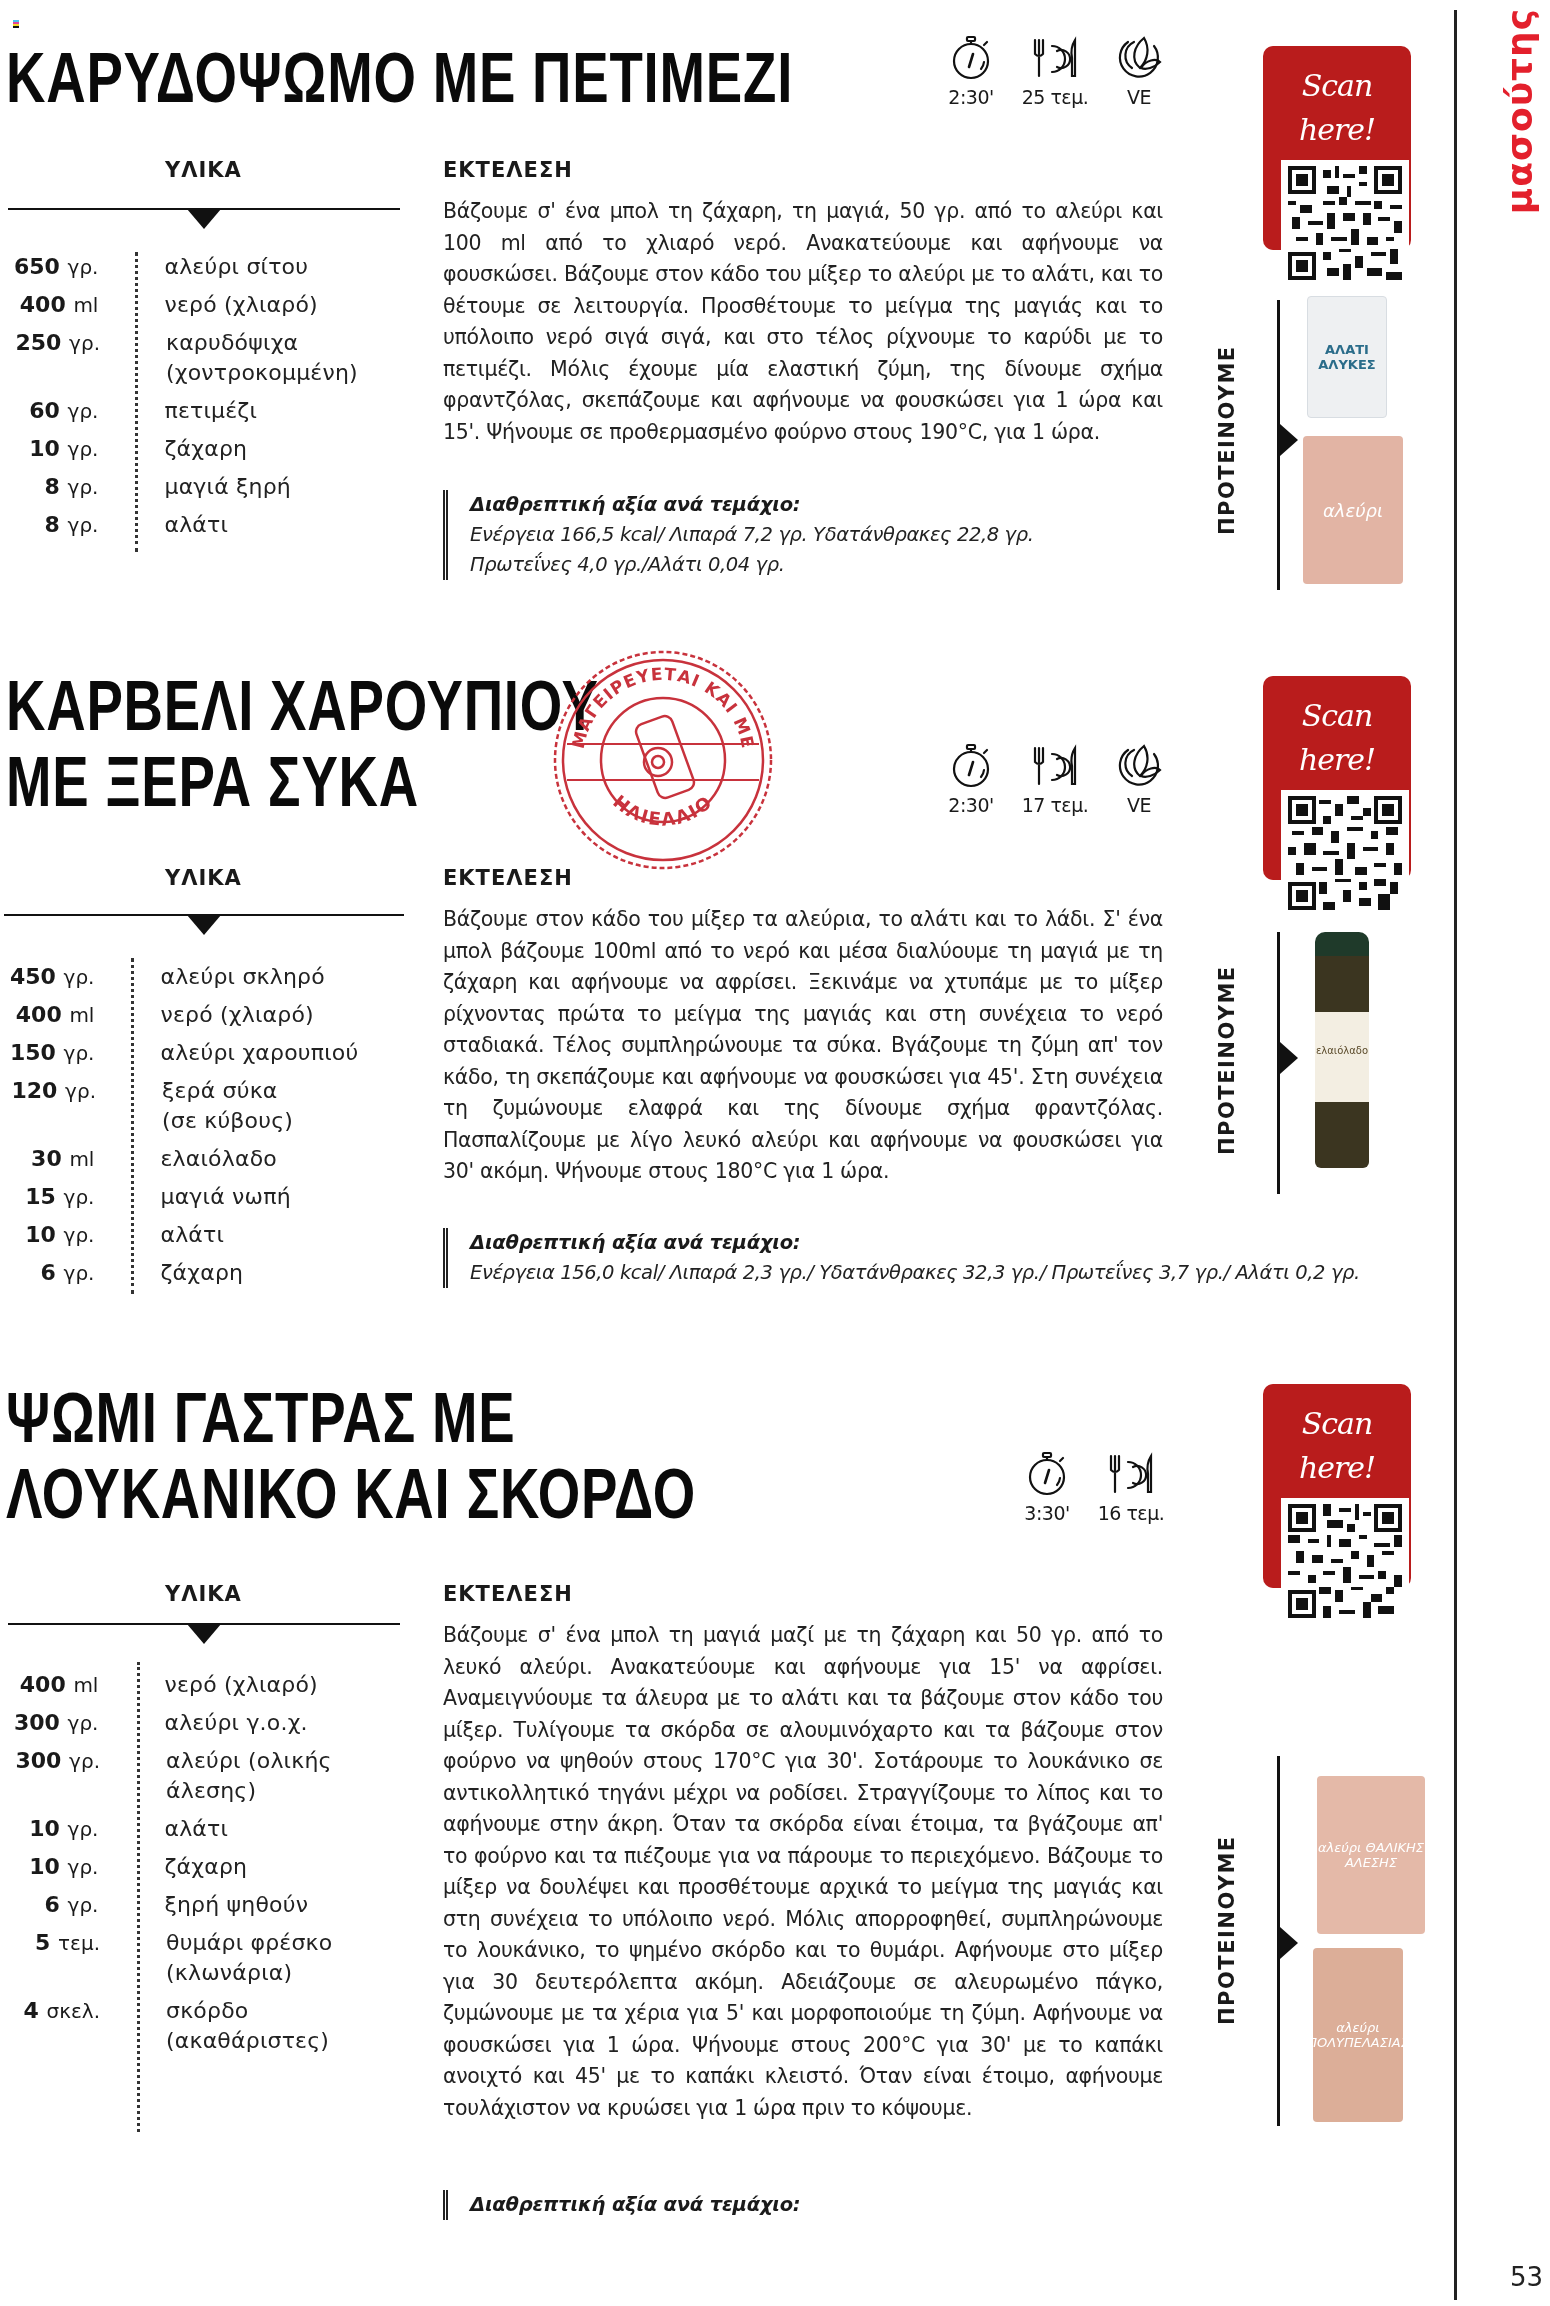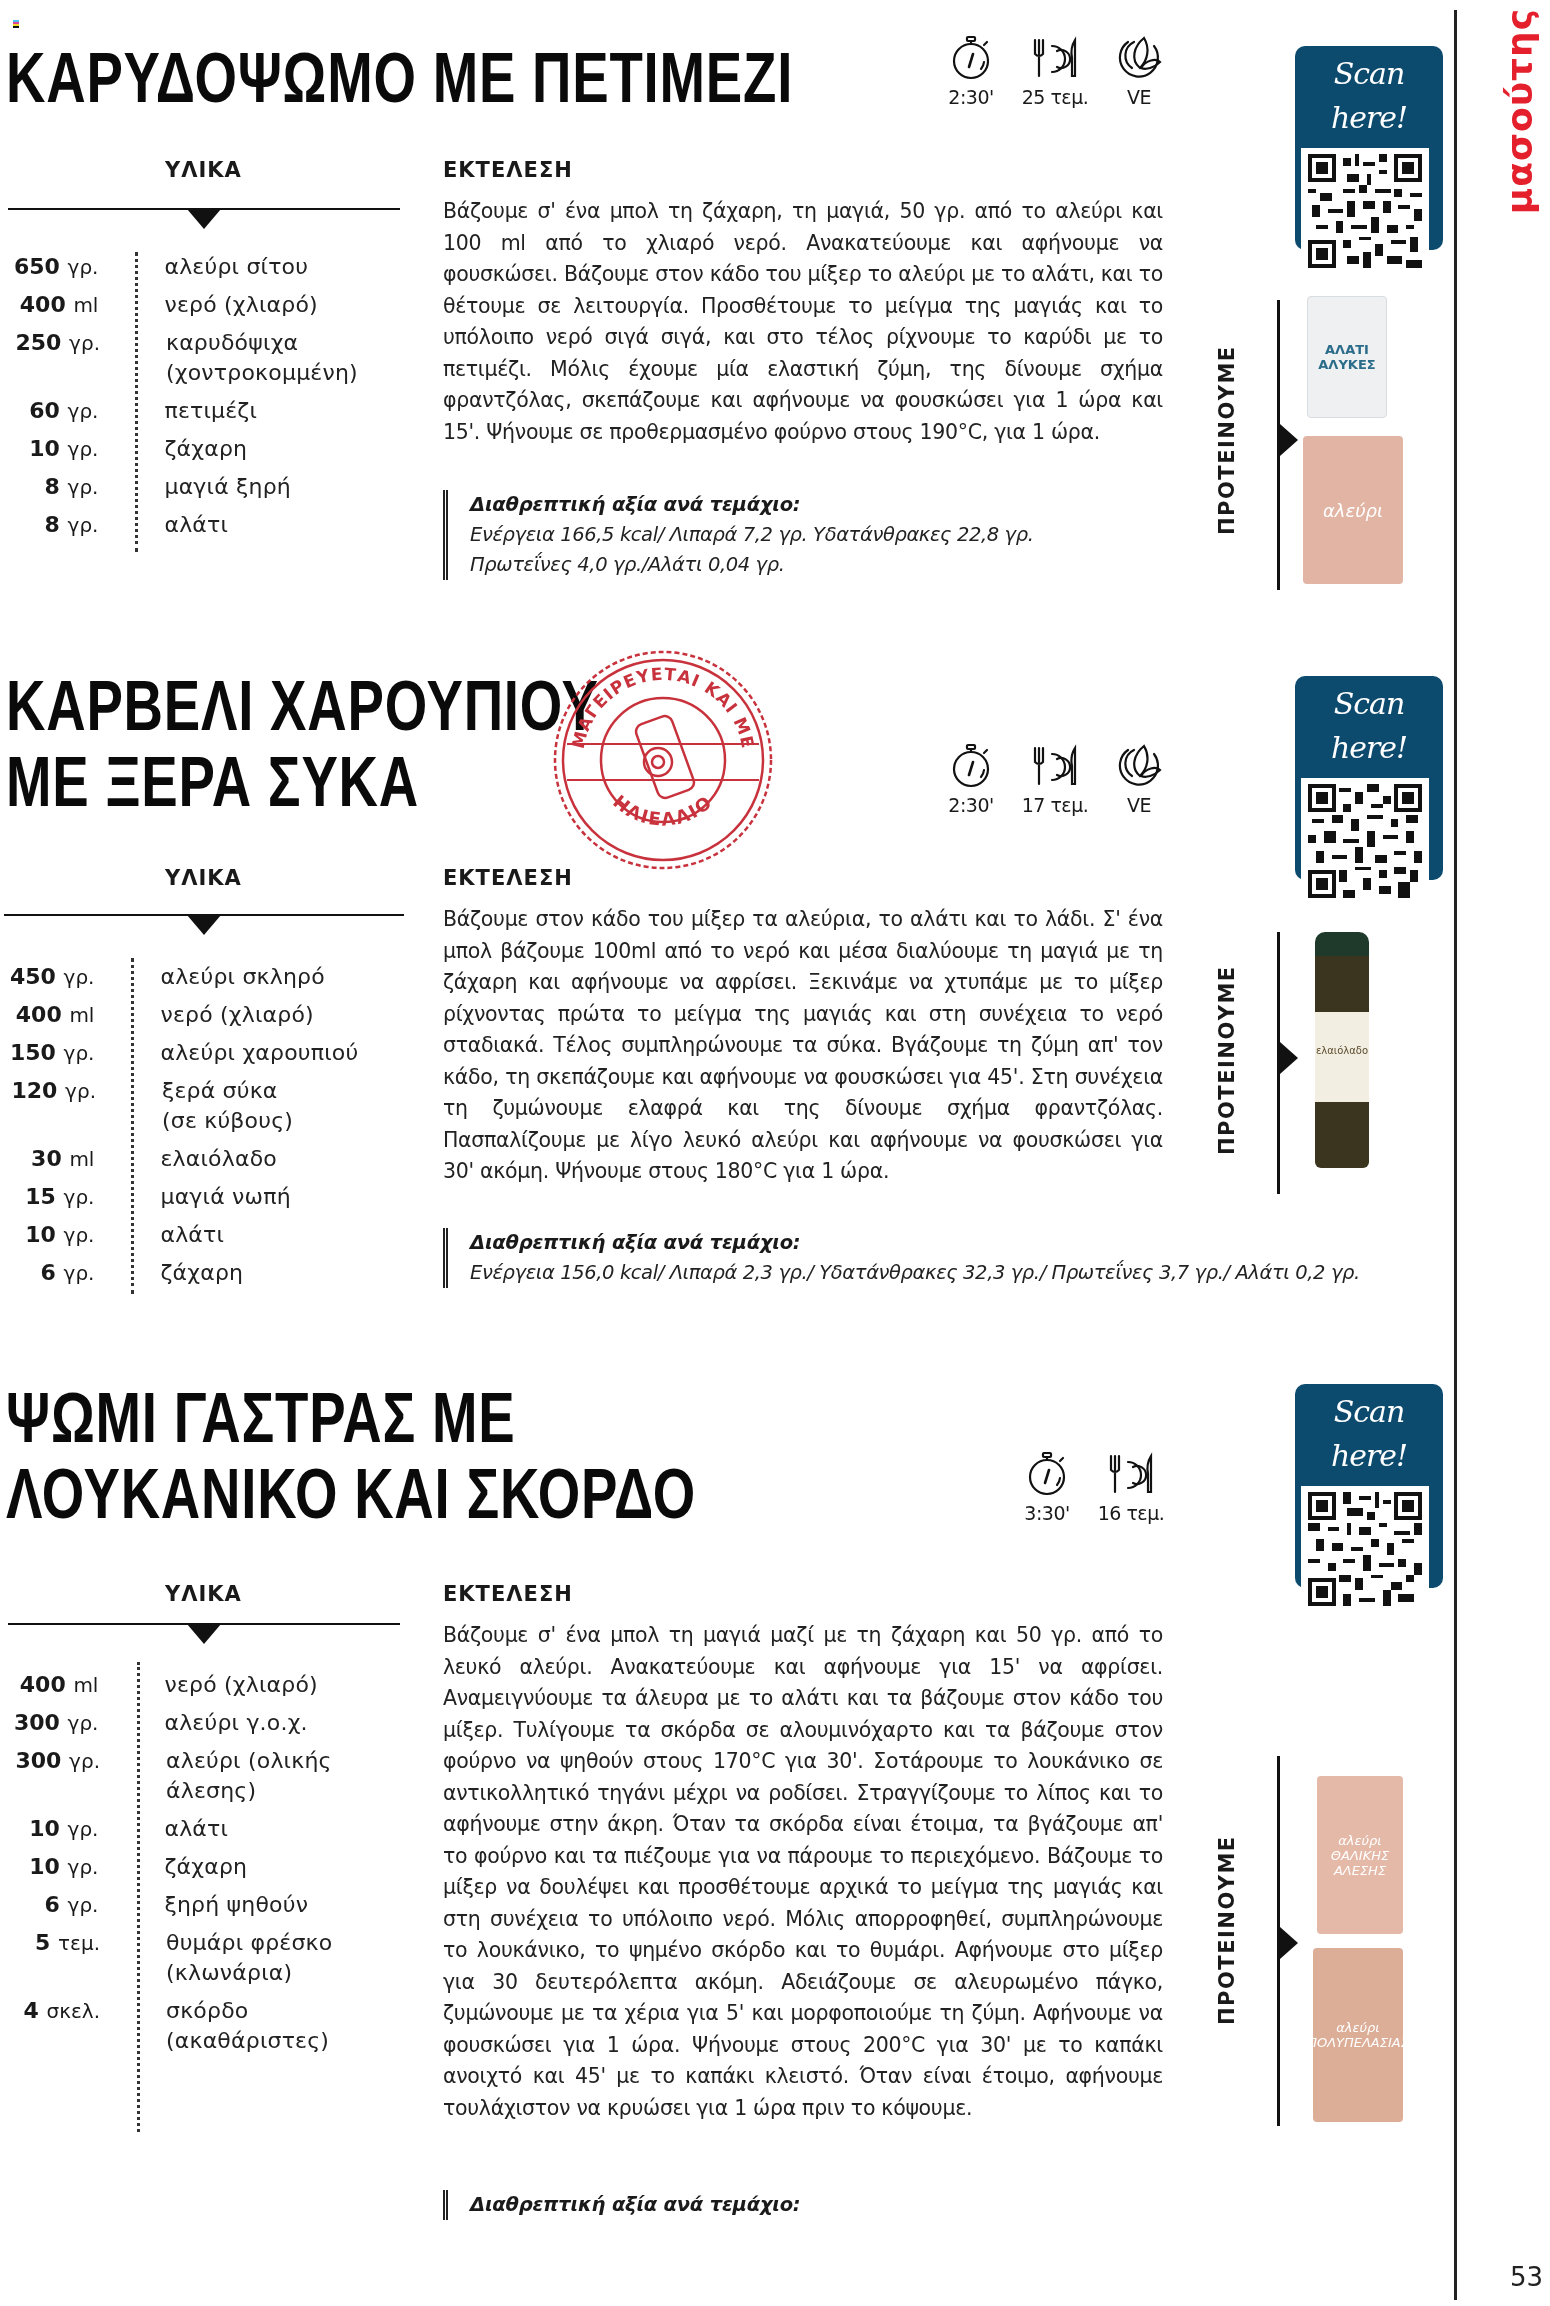--- a/index.html
+++ b/index.html
@@ -15,23 +15,22 @@
     font-family: "Liberation Sans", sans-serif; font-weight: 700;
     font-size: 70px; line-height: 76px; letter-spacing: 1px; color: #0a0a0a;
     transform: scaleX(0.78); transform-origin: left top; white-space: nowrap;
   }
   .meta { position: absolute; display: flex; gap: 22px; }
   .meta-item { display: flex; flex-direction: column; align-items: center; width: 62px; }
   .meta-item svg { width: 50px; height: 50px; }
   .meta-label { font-size: 19px; margin-top: 4px; white-space: nowrap; letter-spacing: -0.5px; }
 
   .qr {
-    position: absolute; width: 148px; height: 204px; background: #0c4a6e; border-radius: 10px;
-    padding: 6px;
-    margin-left: 32px;
+    position: absolute; width: 148px; height: 204px; background: #b91c1c; border-radius: 10px;
+    padding: 18px;
   }
   .qr-label {
     color: #fff; font-family: "DejaVu Serif", serif; font-style: italic; font-size: 30px;
     text-align: center; line-height: 44px; letter-spacing: -1px;
   }
   .qr-code {
     margin-top: 8px; width: 128px; height: 126px; background: #fff; padding: 6px;
   }
   .qr-code svg { width: 116px; height: 114px; display: block; }
 
@@ -394,21 +393,21 @@
   <p class="exec-body" style="top:1620px;">Βάζουμε σ' ένα μπολ τη μαγιά μαζί με τη ζάχαρη και 50 γρ. από το λευκό αλεύρι. Ανακατεύουμε και αφήνουμε για 15' να αφρίσει. Αναμειγνύουμε τα άλευρα με το αλάτι και τα βάζουμε στον κάδο του μίξερ. Τυλίγουμε τα σκόρδα σε αλουμινόχαρτο και τα βάζουμε στον φούρνο να ψηθούν στους 170°C για 30'. Σοτάρουμε το λουκάνικο σε αντικολλητικό τηγάνι μέχρι να ροδίσει. Στραγγίζουμε το λίπος και το αφήνουμε στην άκρη. Όταν τα σκόρδα είναι έτοιμα, τα βγάζουμε απ' το φούρνο και τα πιέζουμε για να πάρουμε το περιεχόμενο. Βάζουμε το μίξερ να δουλέψει και προσθέτουμε αρχικά το μείγμα της μαγιάς και στη συνέχεια το υπόλοιπο νερό. Μόλις απορροφηθεί, συμπληρώνουμε το λουκάνικο, το ψημένο σκόρδο και το θυμάρι. Αφήνουμε στο μίξερ για 30 δευτερόλεπτα ακόμη. Αδειάζουμε σε αλευρωμένο πάγκο, ζυμώνουμε με τα χέρια για 5' και μορφοποιούμε τη ζύμη. Αφήνουμε να φουσκώσει για 1 ώρα. Ψήνουμε στους 200°C για 30' με το καπάκι ανοιχτό και 45' με το καπάκι κλειστό. Όταν είναι έτοιμο, αφήνουμε τουλάχιστον να κρυώσει για 1 ώρα πριν το κόψουμε.</p>
 
   <div class="nutr" style="top:2190px;">
     <div class="nutr-head">Διαθρεπτική αξία ανά τεμάχιο:</div>
   </div>
 
   <div class="suggest" style="top:1750px; height:380px;">
     <div class="suggest-label" style="top:80px; height:200px;">ΠΡΟΤΕΙΝΟΥΜΕ</div>
     <div class="suggest-line" style="top:6px; height:370px;"></div>
     <div class="suggest-arrow" style="top:177px;"></div>
-    <div class="product" style="left:102px; top:26px; width:86px; height:158px; background:#e4b9a8;">
+    <div class="product" style="left:102px; top:26px; width:108px; height:158px; background:#e4b9a8;">
       <span class="product-text" style="color:#fff; font-style:italic;">αλεύρι ΘΑΛΙΚΗΣ ΑΛΕΣΗΣ</span>
     </div>
     <div class="product" style="left:98px; top:198px; width:90px; height:174px; background:#dcae98;">
       <span class="product-text" style="color:#fff; font-style:italic;">αλεύρι ΠΟΛΥΠΕΛΑΣΙΑΣ</span>
     </div>
   </div>
 </section>
 
 <div class="vrule"></div>
 <div class="brand">μασούτης</div>

